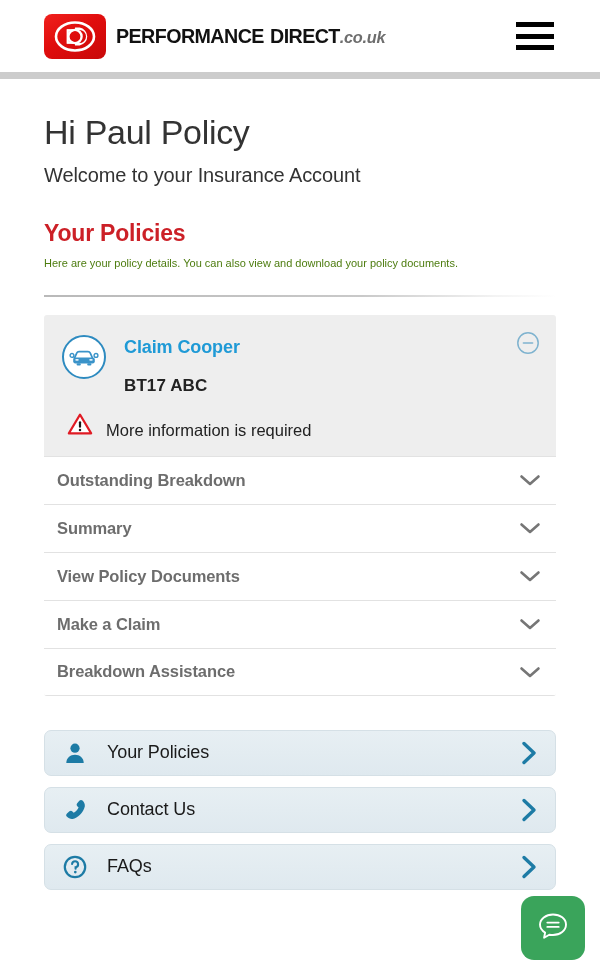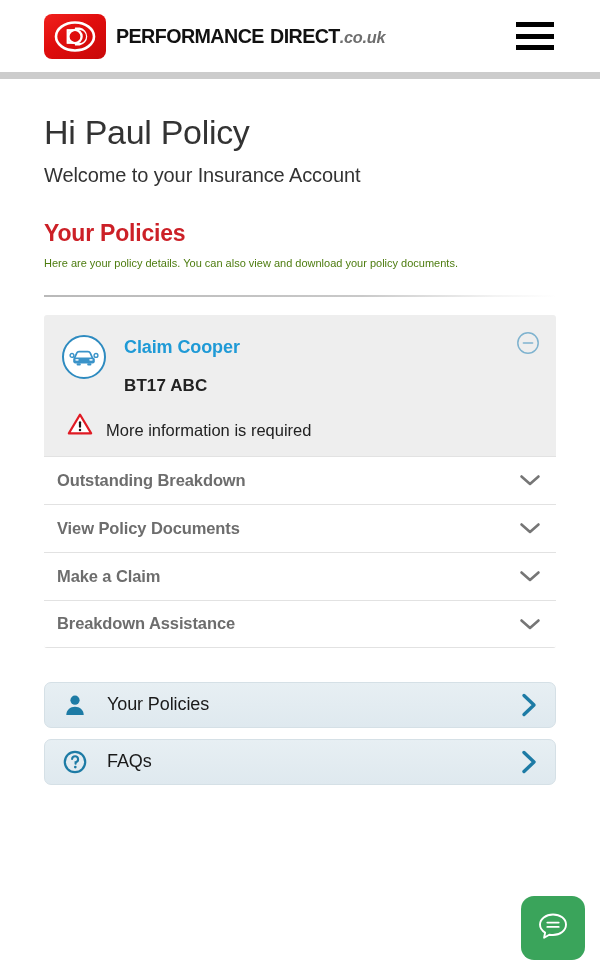--- a/index.html
+++ b/index.html
@@ -352,20 +352,28 @@
 
     <div class="accordion-item">
       <span class="accordion-label">Outstanding Breakdown</span>
       <span class="chev-down">
         <svg width="22" height="14" viewBox="0 0 22 14" aria-hidden="true">
           <path d="M2.5 3.5 L11 11 L19.5 3.5" fill="none" stroke="#767676" stroke-width="2.6" stroke-linecap="round" stroke-linejoin="round"></path>
         </svg>
       </span>
     </div>
 
+    <div class="accordion-item">
+      <span class="accordion-label">Summary</span>
+      <span class="chev-down">
+        <svg width="22" height="14" viewBox="0 0 22 14" aria-hidden="true">
+          <path d="M2.5 3.5 L11 11 L19.5 3.5" fill="none" stroke="#767676" stroke-width="2.6" stroke-linecap="round" stroke-linejoin="round"></path>
+        </svg>
+      </span>
+    </div>
 
     <div class="accordion-item">
       <span class="accordion-label">View Policy Documents</span>
       <span class="chev-down">
         <svg width="22" height="14" viewBox="0 0 22 14" aria-hidden="true">
           <path d="M2.5 3.5 L11 11 L19.5 3.5" fill="none" stroke="#767676" stroke-width="2.6" stroke-linecap="round" stroke-linejoin="round"></path>
         </svg>
       </span>
     </div>
 
@@ -399,20 +407,33 @@
         </svg>
       </span>
       <span class="nav-label">Your Policies</span>
       <span class="nav-chevron">
         <svg width="20" height="26" viewBox="0 0 20 26" aria-hidden="true">
           <path d="M5 3.5 L15 13 L5 22.5" fill="none" stroke="#1d7ba5" stroke-width="3.4" stroke-linecap="round" stroke-linejoin="round"></path>
         </svg>
       </span>
     </div>
 
+    <div class="nav-btn">
+      <span class="nav-icon">
+        <svg width="24" height="24" viewBox="0 0 24 24" aria-hidden="true">
+          <path d="M19.5 2.6 c-1.0-1.0-2.4-0.7-3.2 0.2 l-2.1 2.4 c-0.8 0.9-0.7 2.2 0.1 3.0 l1.3 1.3 c-0.9 2.2-2.7 4.1-4.9 5.2 l-1.3-1.3 c-0.8-0.8-2.1-0.9-3.0-0.1 l-2.4 2.1 c-0.9 0.8-1.2 2.2-0.2 3.2 1.6 1.6 3.7 2.6 5.9 2.3 C14.6 20.3 20.3 14.6 21.8 8.5 c0.4-2.2-0.7-4.3-2.3-5.9 z" fill="#1d7ba5"></path>
+        </svg>
+      </span>
+      <span class="nav-label">Contact Us</span>
+      <span class="nav-chevron">
+        <svg width="20" height="26" viewBox="0 0 20 26" aria-hidden="true">
+          <path d="M5 3.5 L15 13 L5 22.5" fill="none" stroke="#1d7ba5" stroke-width="3.4" stroke-linecap="round" stroke-linejoin="round"></path>
+        </svg>
+      </span>
+    </div>
 
     <div class="nav-btn">
       <span class="nav-icon">
         <svg width="24" height="24" viewBox="0 0 24 24" aria-hidden="true">
           <circle cx="12" cy="12" r="10.2" fill="none" stroke="#1d7ba5" stroke-width="2.2"></circle>
           <path d="M9.1 9.0 a3.0 3.0 0 1 1 3.5 3.2 v1.6" fill="none" stroke="#1d7ba5" stroke-width="2.1" stroke-linecap="round"></path>
           <circle cx="12.3" cy="17.1" r="1.35" fill="#1d7ba5"></circle>
         </svg>
       </span>
       <span class="nav-label">FAQs</span>

